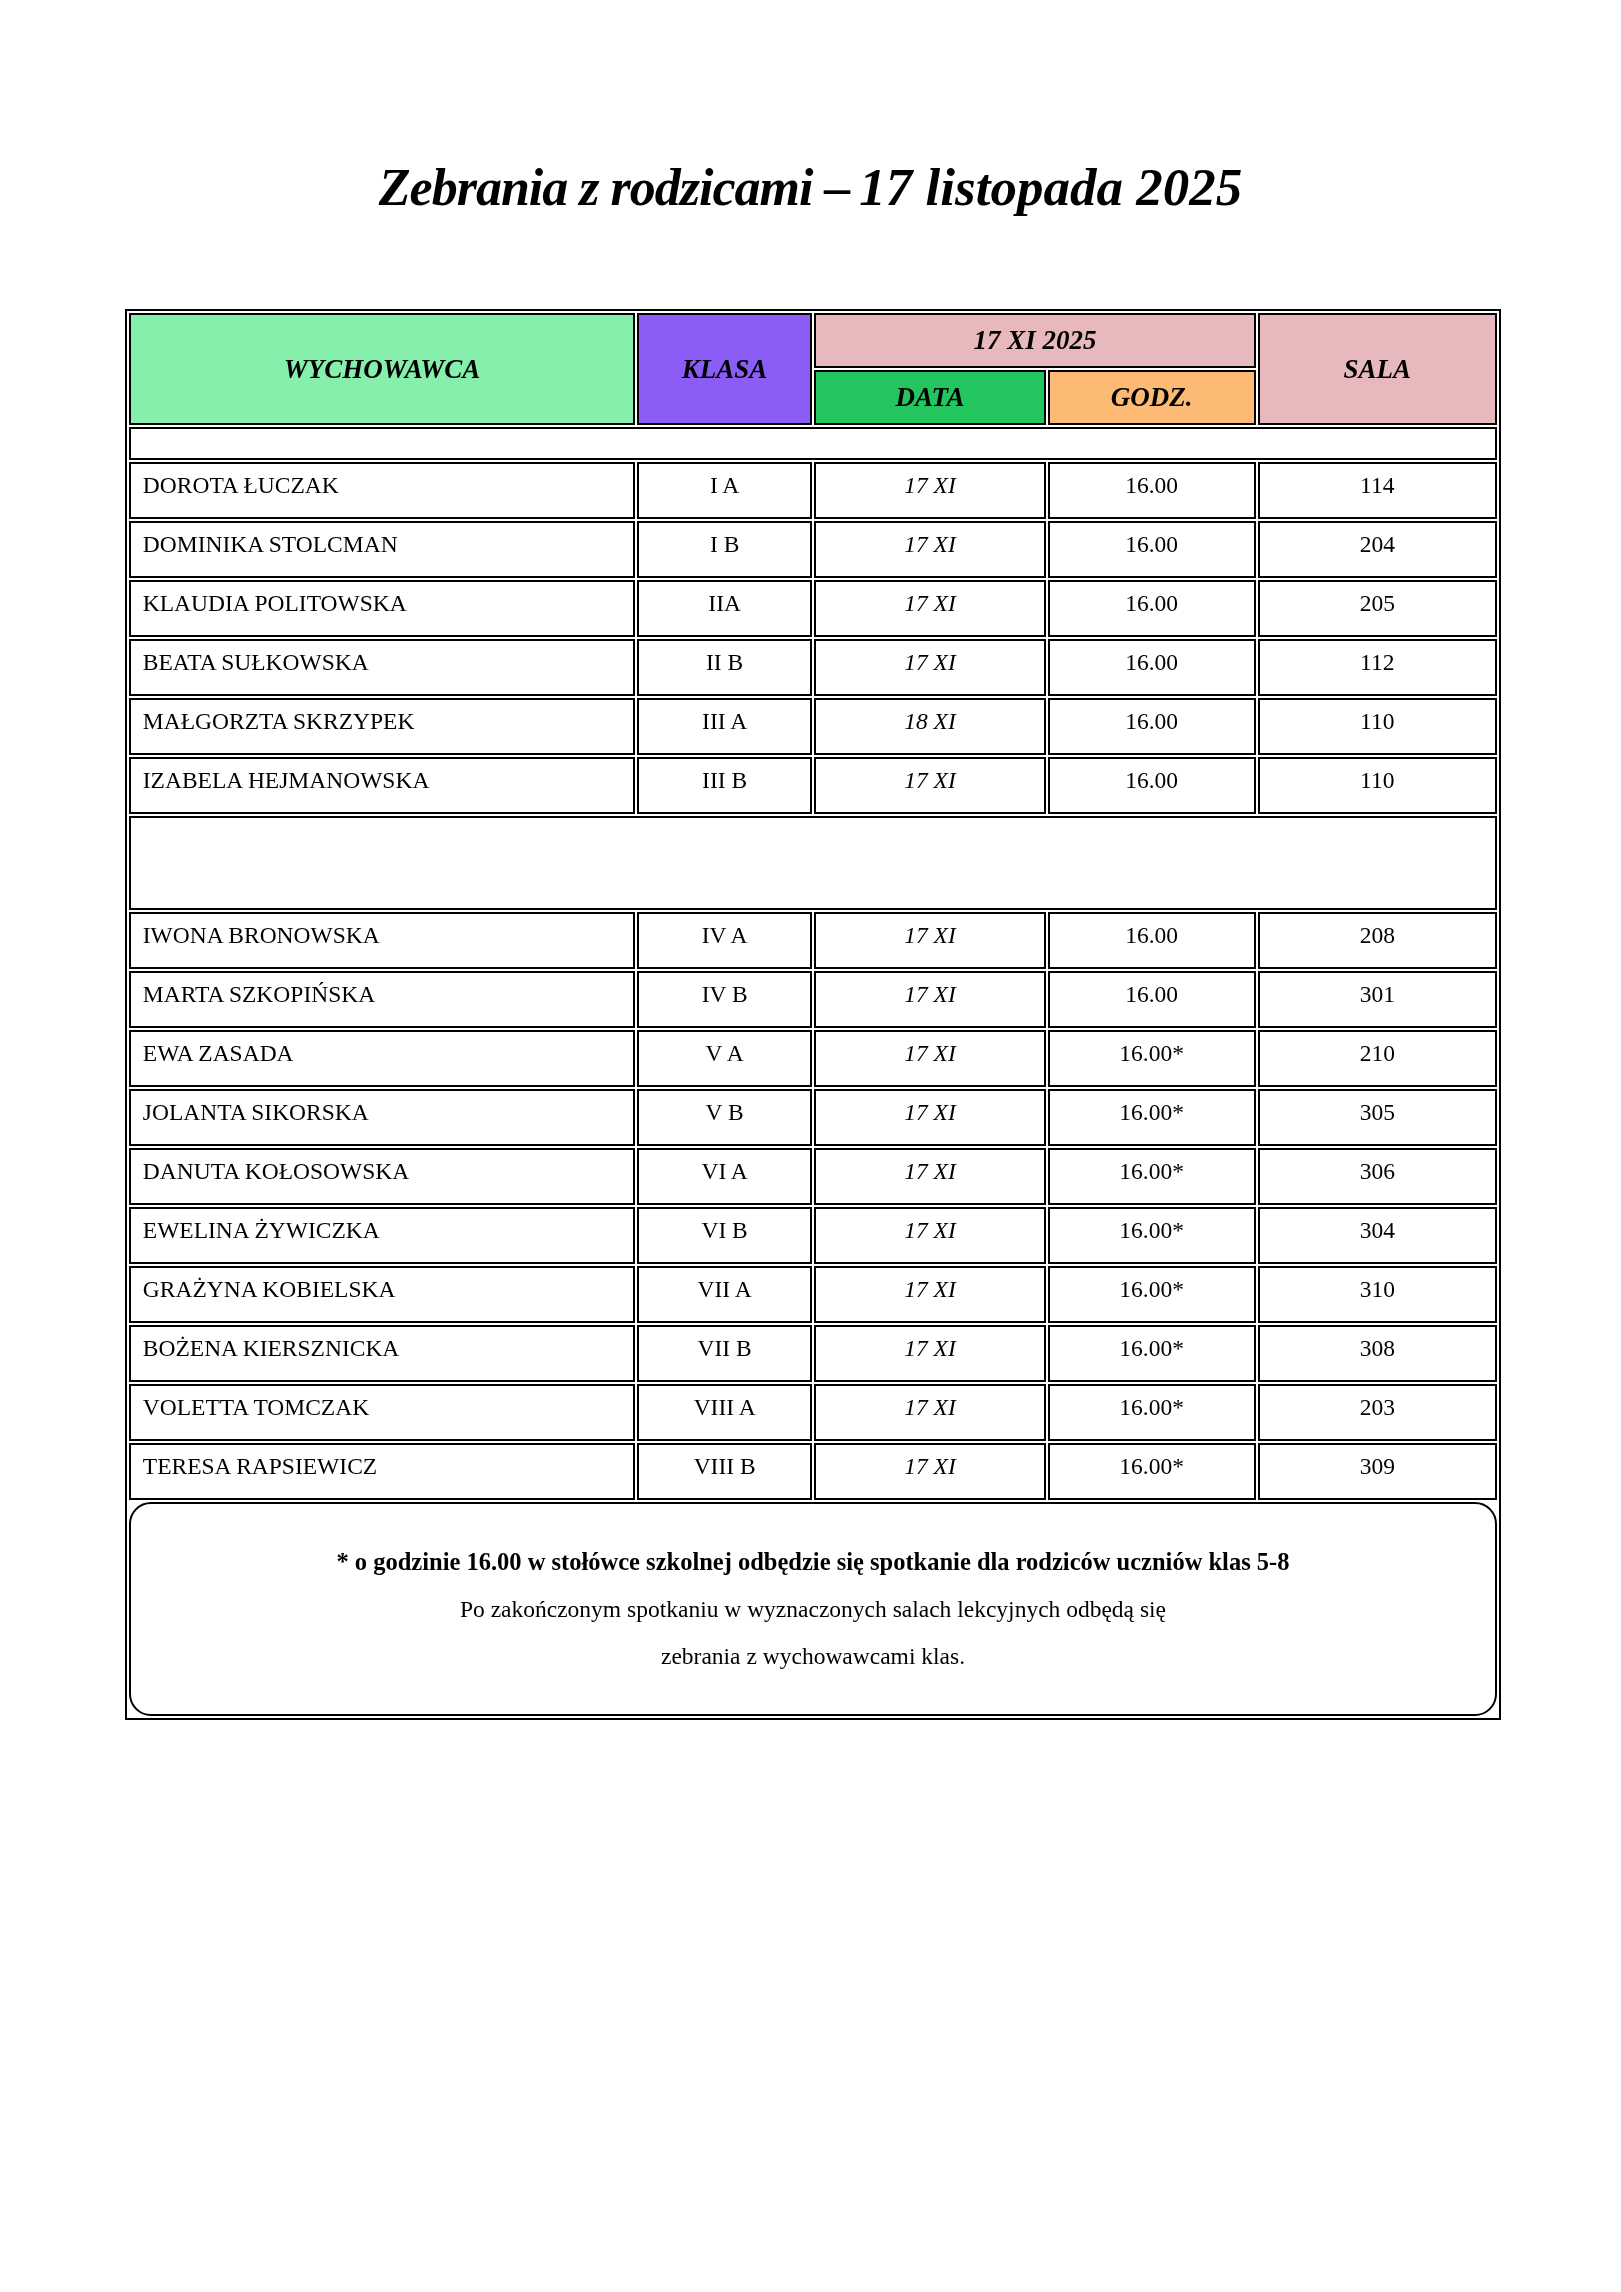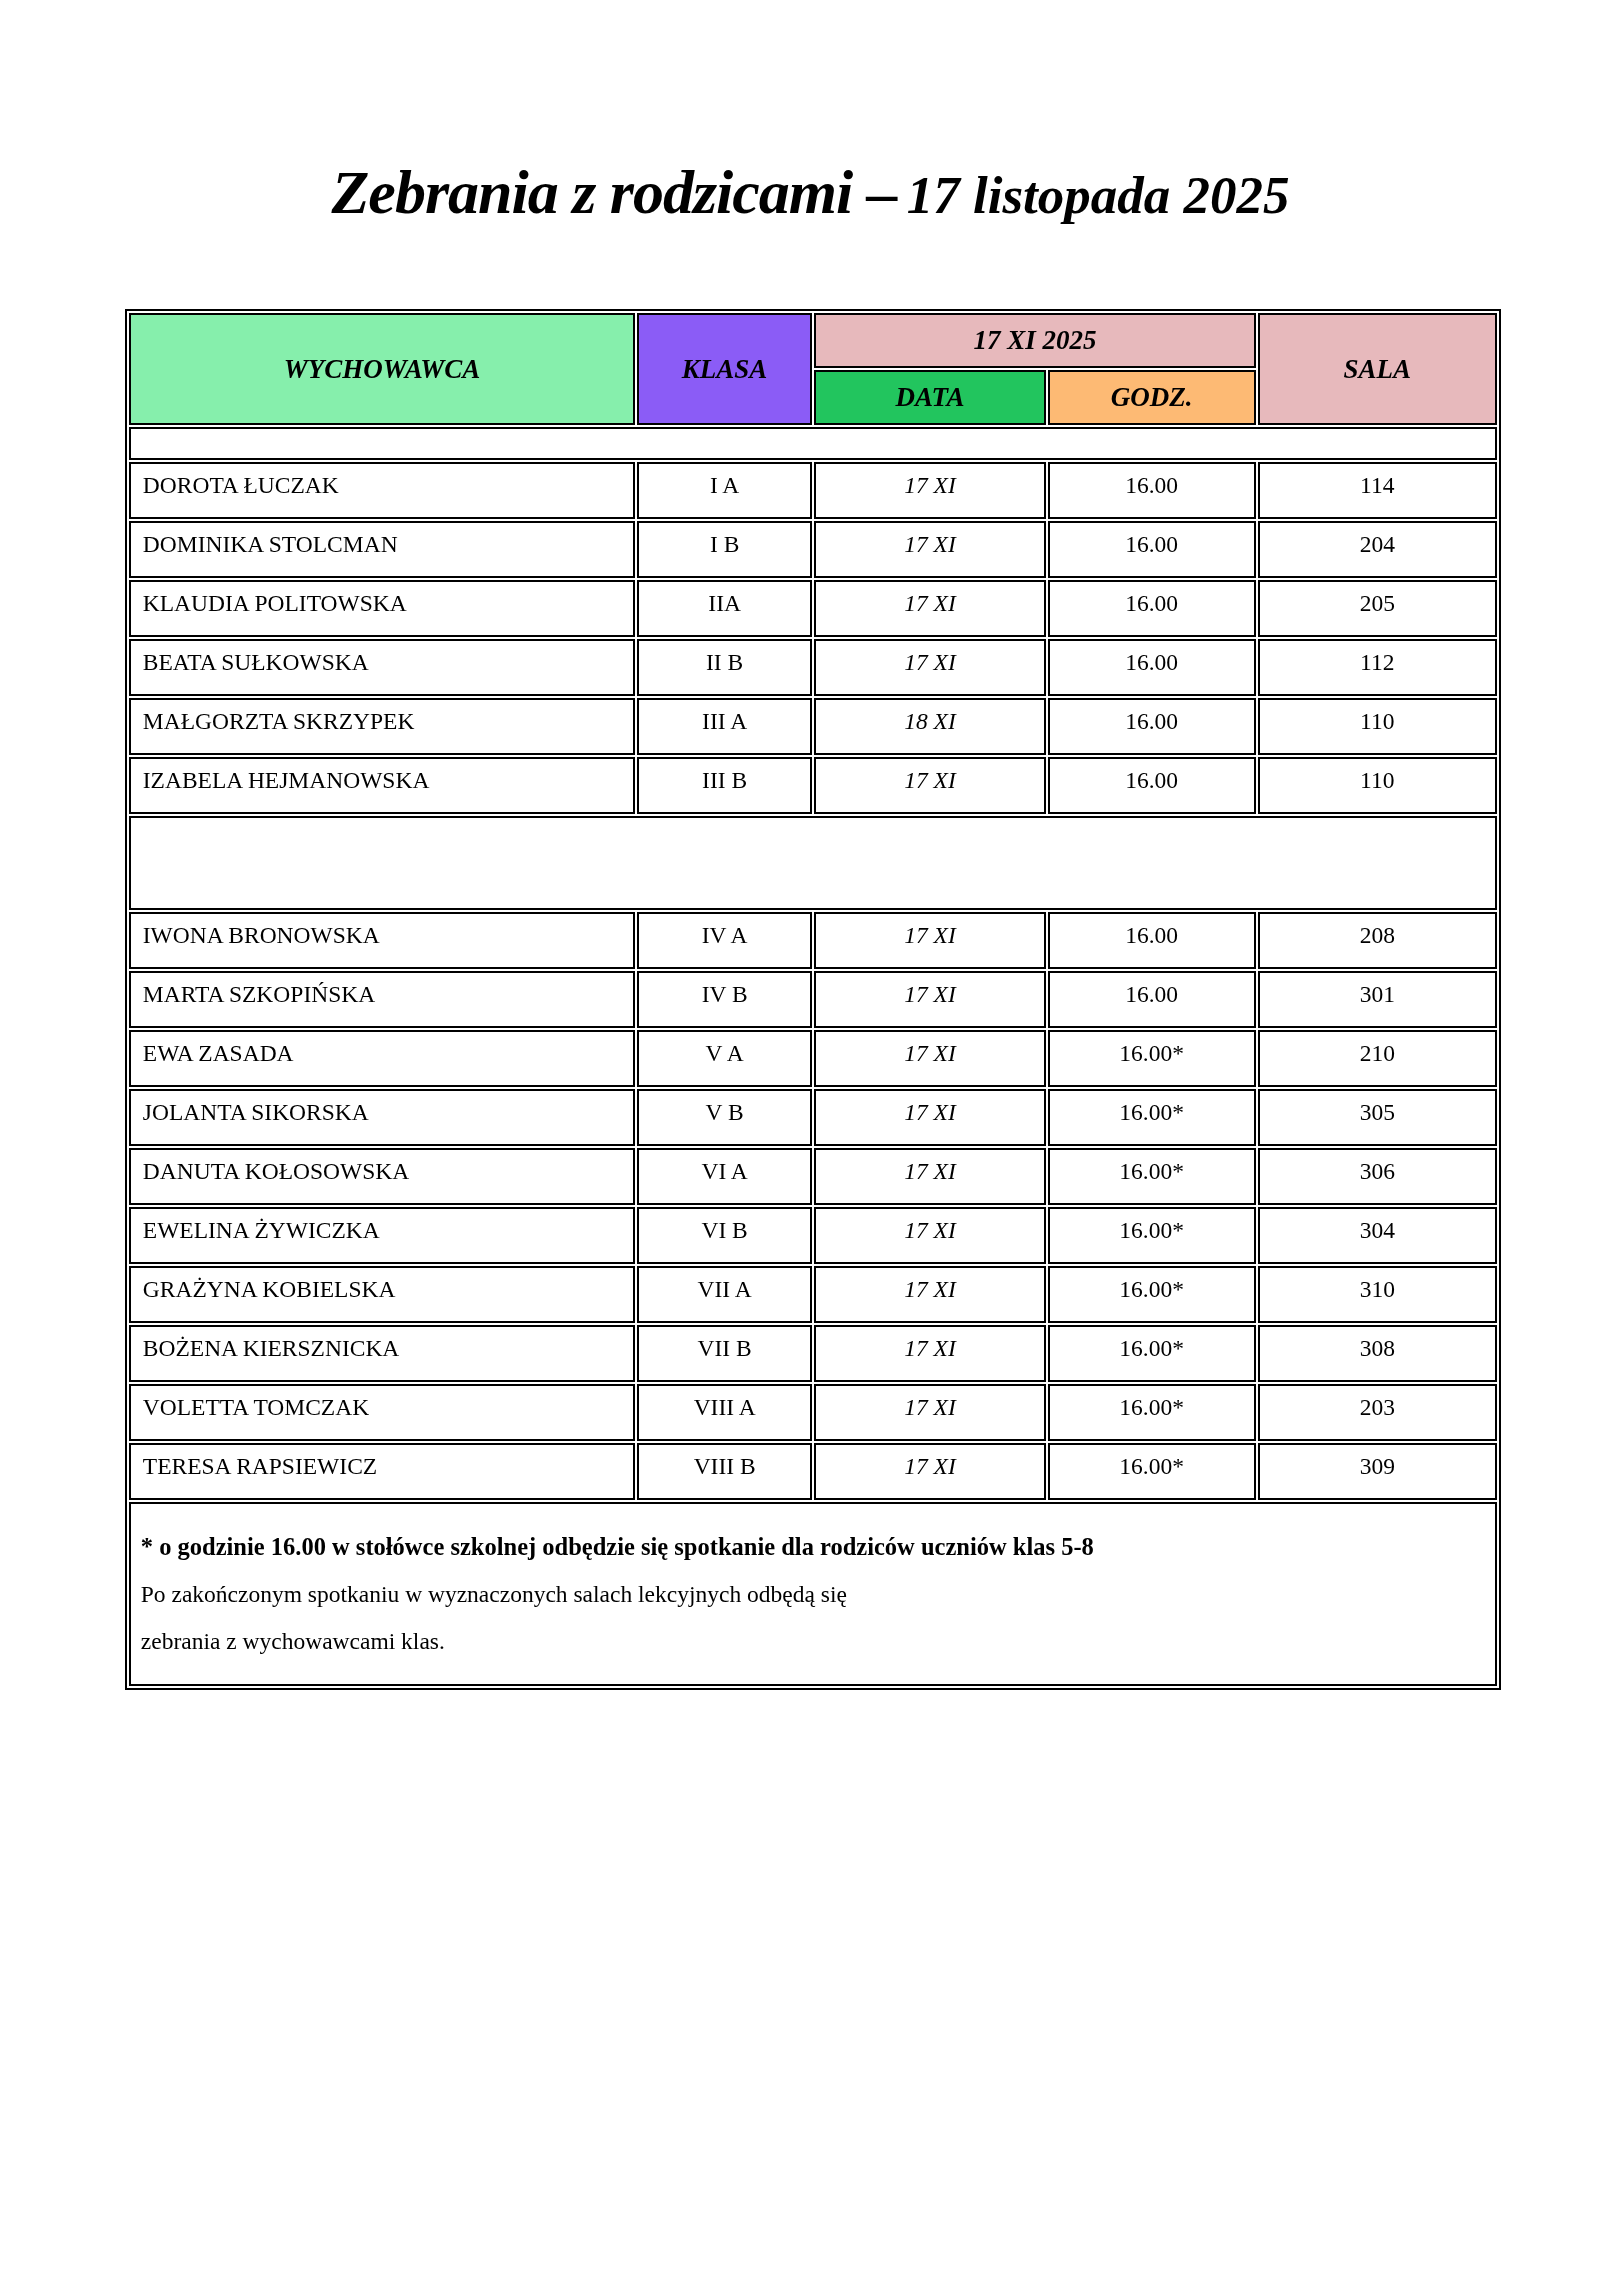--- a/index.html
+++ b/index.html
@@ -14,21 +14,21 @@
   }
   .title {
     position: absolute;
     top: 157px;
     left: 0;
     width: 100%;
     text-align: center;
     white-space: nowrap;
   }
   .title-main {
-    font-size: 62px;
+    font-size: 52px;
     font-weight: bold;
     font-style: italic;
     letter-spacing: -1px;
   }
   .title-sub {
     font-size: 53px;
     font-weight: bold;
     font-style: italic;
     margin-left: 5.9px;
   }
@@ -60,24 +60,25 @@
     vertical-align: middle;
   }
   thead tr.tier th { height: 55px; }
   tr.spacer-thin td { height: 33px; }
   tbody.group td { height: 57px; font-size: 23.5px; vertical-align: top; }
   td.name { text-align: left; padding: 7.8px 3.9px 0 11.8px; white-space: nowrap; }
   td.center { text-align: center; padding-top: 7.8px; }
   td.italic { font-style: italic; }
   tr.spacer-tall td { height: 94px; }
   tr.footnote-row td {
-    height: 184px;
+    height: 214px;
     vertical-align: middle;
-    text-align: left;
+    text-align: center;
     padding: 0 9.8px;
+    border-radius: 22px;
   }
   .fn-line1 { font-weight: bold; font-size: 24.5px; }
   .fn-line { font-size: 23.5px; margin-top: 20px; }
 </style>
 </head>
 <body>
 
 <div class="page">
 
   <div class="title">

